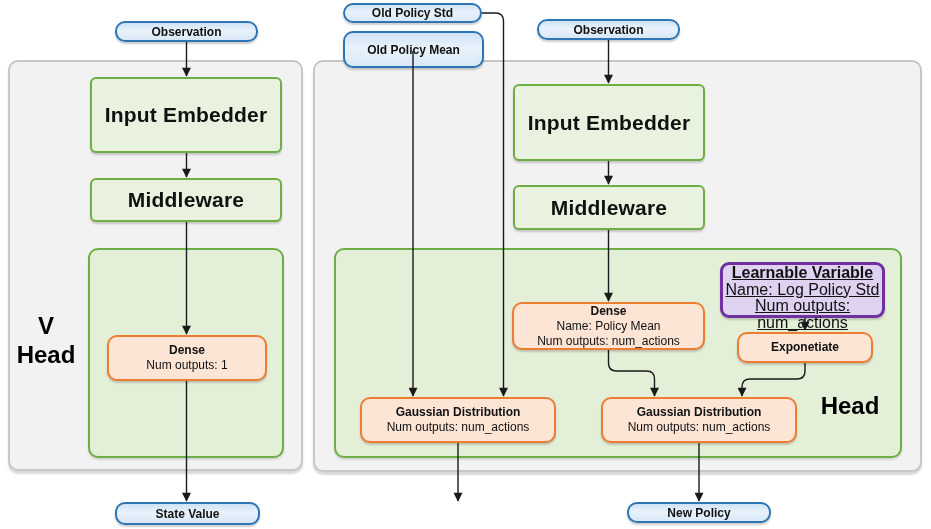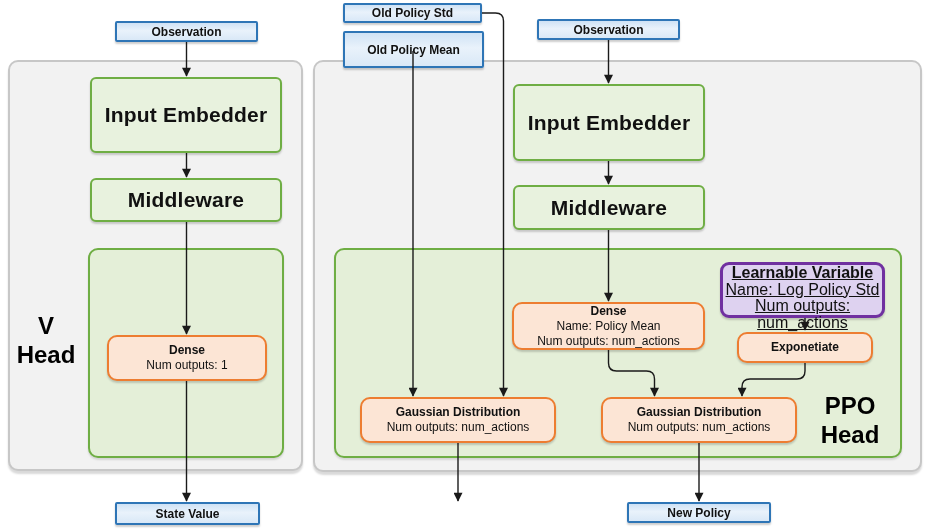--- a/index.html
+++ b/index.html
@@ -15,21 +15,21 @@
     position:absolute;background:#e4efd8;border:2.5px solid #6fae44;border-radius:10px;
     box-shadow:0 2px 2px rgba(0,0,0,0.12);box-sizing:border-box;
   }
   .green-box{
     position:absolute;background:#e8f2de;border:2.5px solid #6fae44;border-radius:6px;
     box-shadow:0 2px 2px rgba(0,0,0,0.18);box-sizing:border-box;
     display:flex;align-items:center;justify-content:center;
     font-weight:bold;font-size:21px;letter-spacing:0.2px;
   }
   .blue-box{
-    position:absolute;border:2.5px solid #2e75b6;border-radius:2px;
+    position:absolute;border:2.5px solid #2e75b6;border-radius:10px;
     background:linear-gradient(180deg,#cfe2f5 0%,#e9f2fb 45%,#d9e8f7 100%);
     box-shadow:0 2px 2px rgba(0,0,0,0.2);box-sizing:border-box;
     display:flex;align-items:center;justify-content:center;
     font-weight:bold;font-size:12px;
   }
   .orange-box{
     position:absolute;background:#fce5d5;border:2.5px solid #ed7d31;border-radius:10px;
     box-shadow:0 2px 2px rgba(0,0,0,0.18);box-sizing:border-box;
     display:flex;flex-direction:column;align-items:center;justify-content:center;
     font-size:12px;line-height:15px;text-align:center;
@@ -114,21 +114,20 @@
   <div class="orange-box" style="left:360px;top:397px;width:196px;height:46px;">
     <div class="box-title">Gaussian Distribution</div>
     <div>Num outputs: num_actions</div>
   </div>
   <div class="orange-box" style="left:601px;top:397px;width:196px;height:46px;">
     <div class="box-title">Gaussian Distribution</div>
     <div>Num outputs: num_actions</div>
   </div>
 
   <div class="head-label" style="left:805px;top:391px;width:90px;">
-    <div>PPO</div>
     <div>Head</div>
   </div>
 
   <div class="blue-box" style="left:627px;top:502px;width:144px;height:21px;">
     <span>New Policy</span>
   </div>
 
   <svg id="arrow-layer" width="931" height="529" viewBox="0 0 931 529">
     <defs>
       <marker id="arw" viewBox="0 0 10 10" refX="9.3" refY="5" markerWidth="11" markerHeight="9" markerUnits="userSpaceOnUse" orient="auto">

